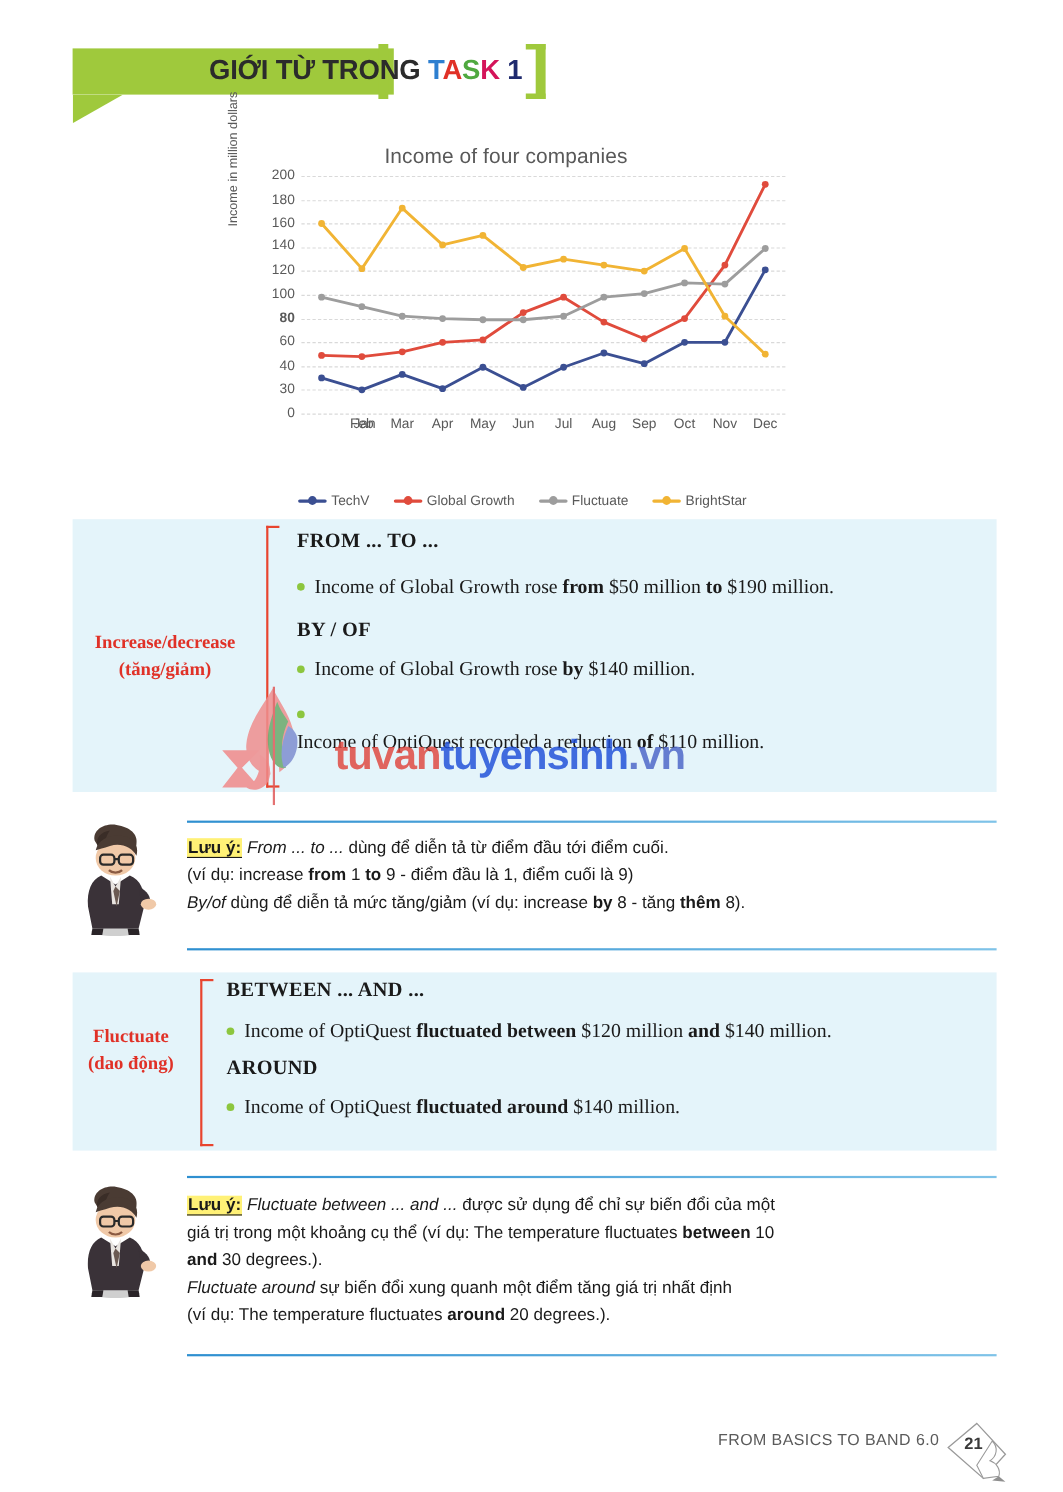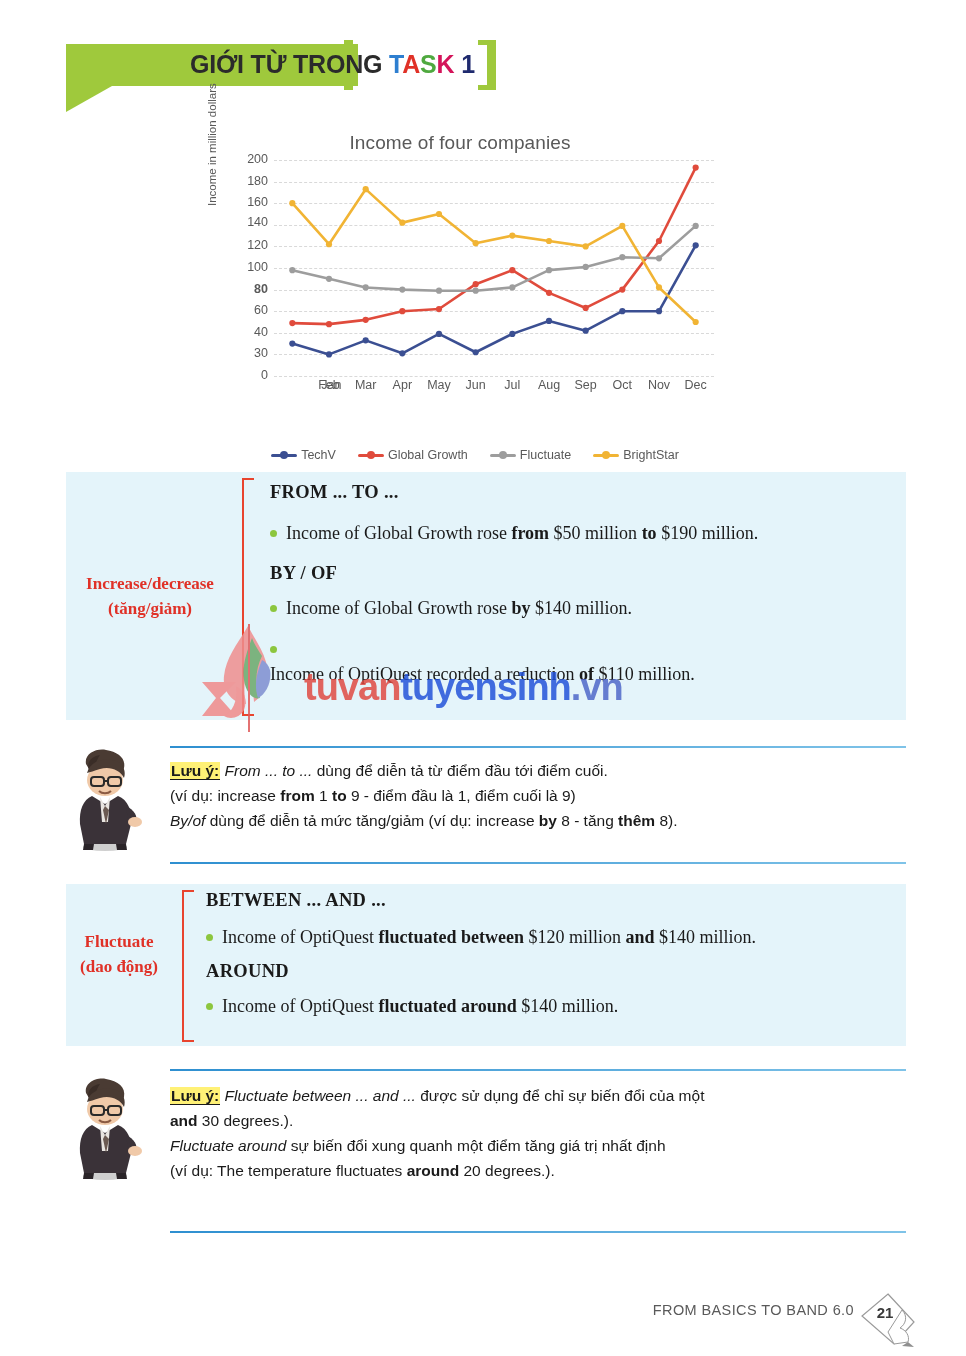--- a/index.html
+++ b/index.html
@@ -407,20 +407,21 @@
     <path d="M26 48 L39 56 L52 48 C62 52, 66 62, 65 76 L60 96 L18 96 L14 76 C13 62, 17 52, 26 48 Z" fill="#3a3238"></path>
     <path d="M34 49 L39 58 L44 49 L42 74 L36 74 Z" fill="#e8e4e0"></path>
     <path d="M39 58 L43 62 L40 76 L37 62 Z" fill="#6b5a52"></path>
     <path d="M60 58 C68 62, 72 68, 70 74 L62 72 Z" fill="#3a3238"></path>
     <ellipse cx="69" cy="74" rx="7" ry="5" fill="#f0c9a8"></ellipse>
     <path d="M18 96 L28 96 L27 102 L17 102 Z" fill="#2a2428"></path>
     <path d="M50 96 L60 96 L61 102 L51 102 Z" fill="#2a2428"></path>
   </svg>
   <div class="note-text" style="left:104px; top:14px; width:760px;" id="note2-text">
       <div><span class="hl">Lưu ý:</span><span>  </span><span class="it">Fluctuate between ... and ...</span><span> được sử dụng để chỉ sự biến đổi của một</span></div>
+      <div><span>giá trị trong một khoảng cụ thể (ví dụ: The temperature fluctuates </span><span class="b">between</span><span> 10</span></div>
       <div><span class="b">and</span><span> 30 degrees.).</span></div>
       <div><span class="it">Fluctuate around</span><span> sự biến đổi xung quanh một điểm tăng giá trị nhất định</span></div>
       <div><span>(ví dụ: The temperature fluctuates </span><span class="b">around</span><span> 20 degrees.).</span></div>
     </div>
 </div>
 
 <div class="footer">
   <div class="footer-text">FROM BASICS TO BAND 6.0</div>
   <svg class="pagebadge" viewBox="0 0 58 56">
     <path d="M30 2 L56 30 L36 52 L4 24 Z" fill="#ffffff" stroke="#9a9a9a" stroke-width="1.2"></path>

